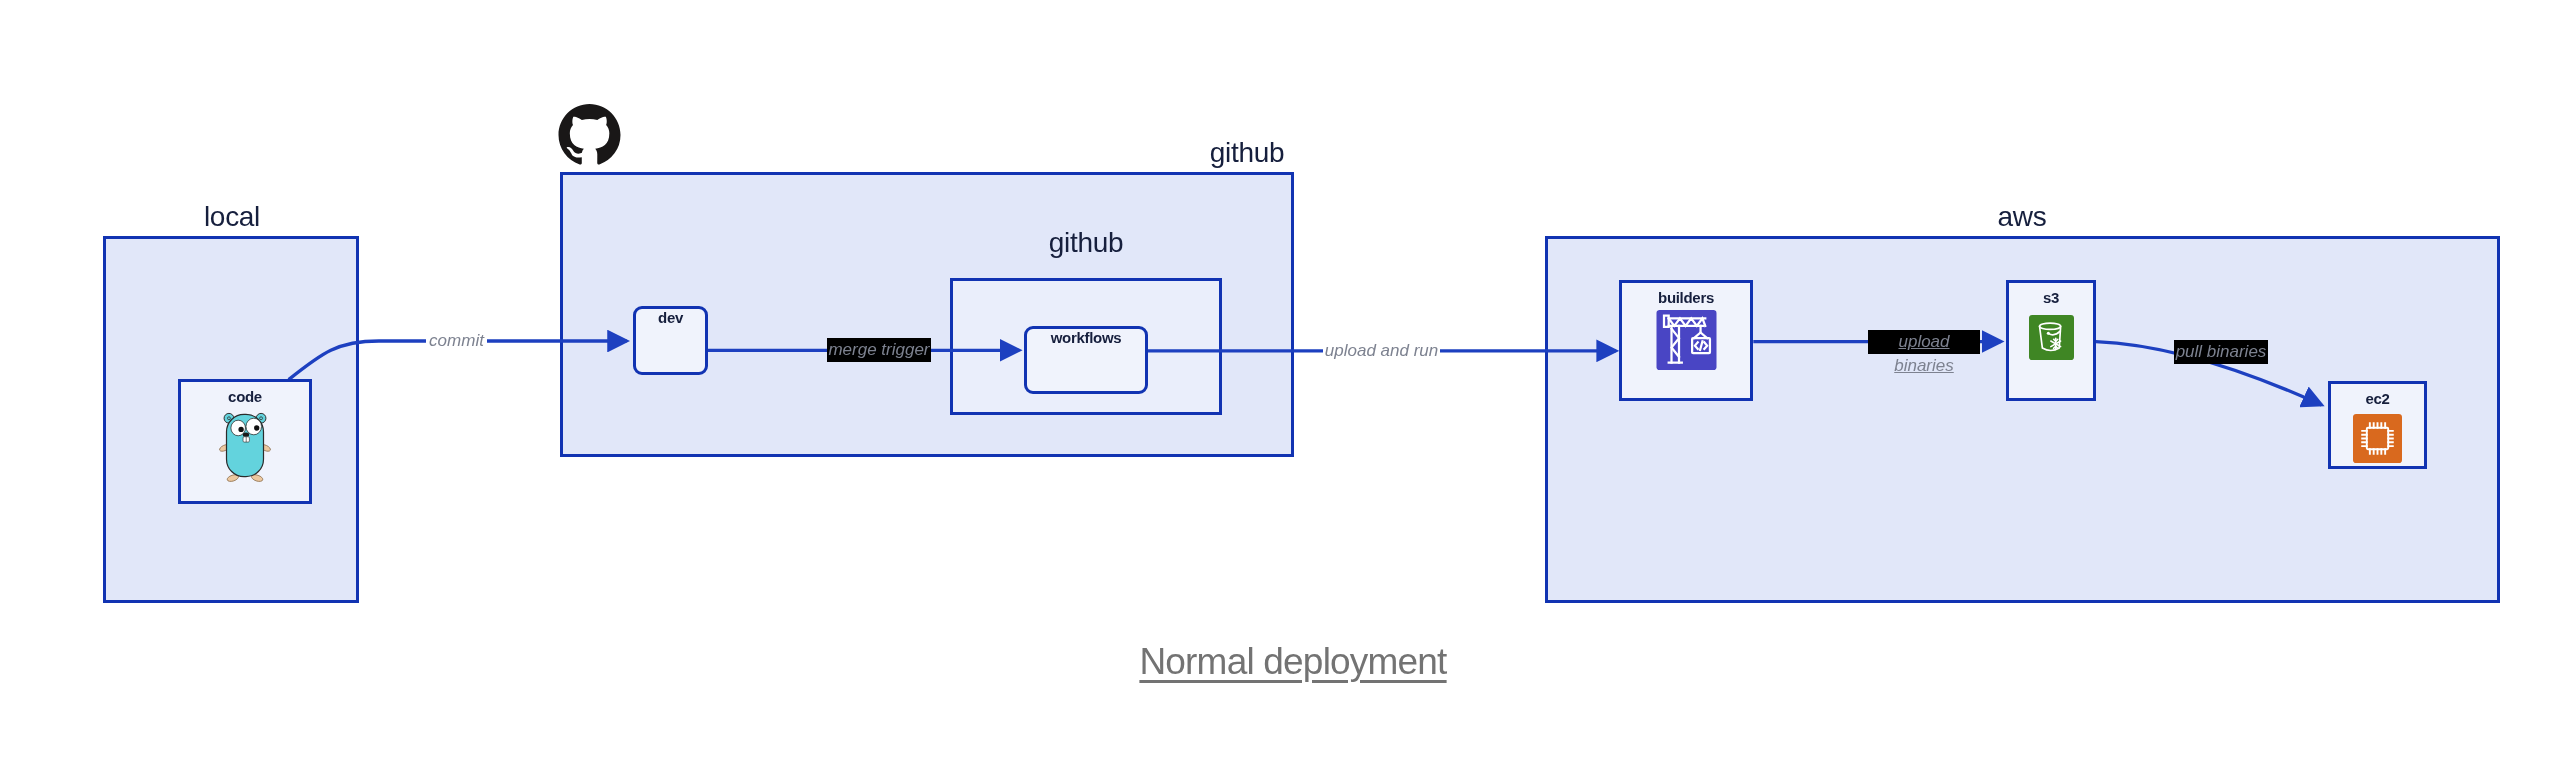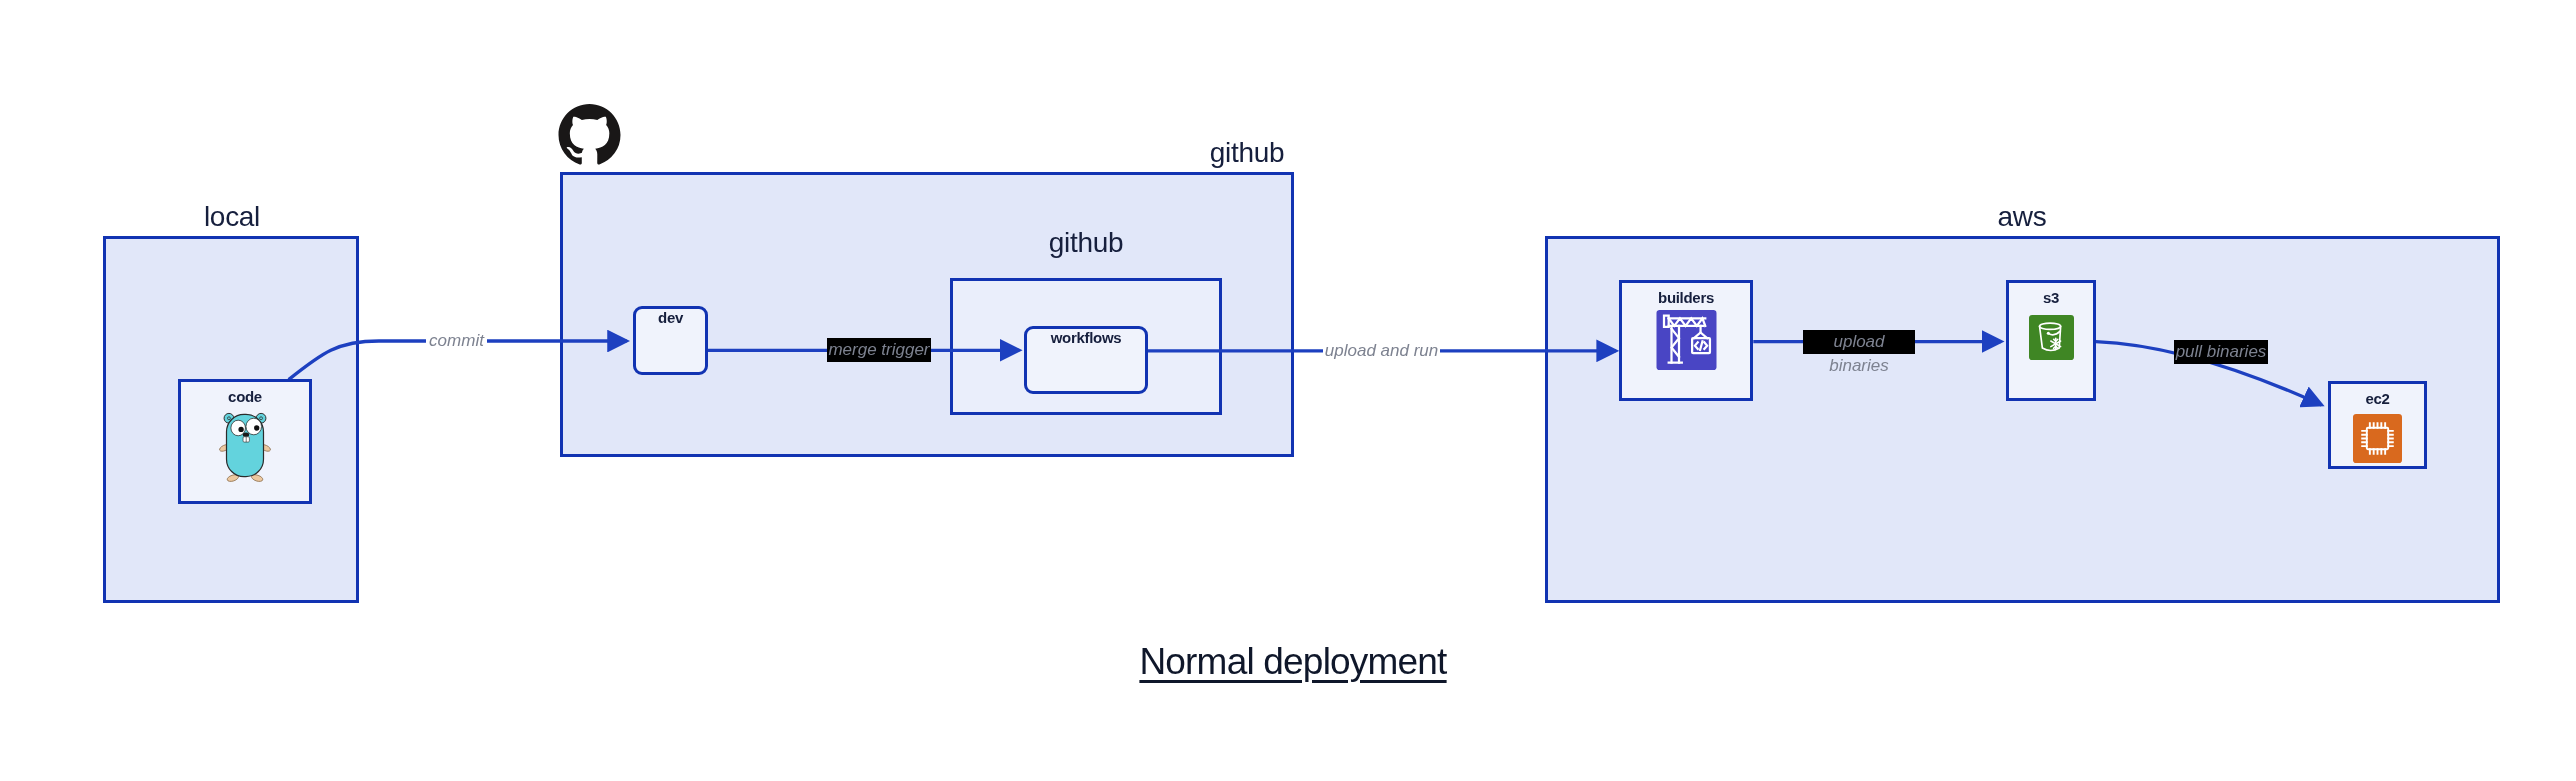--- a/index.html
+++ b/index.html
@@ -27,21 +27,21 @@
           line-height:24px;height:24px;}
   .bg-white{background:#ffffff;}
   .bg-lav{background:#000000;}
 
   
   svg.edges{position:absolute;left:0;top:0;pointer-events:none;}
   .edgepath{fill:none;stroke:#1d40c0;stroke-width:6.5px;}
 
   
   .title{position:absolute;left:0;right:18px;margin:0 auto;top:641px;width:515px;
-         text-align:center;font-size:37px;color:#0f172a;letter-spacing:-0.8px;
+         text-align:center;font-size:37px;color:#737373;letter-spacing:-0.8px;
          text-decoration:underline;text-decoration-thickness:3.1px;text-underline-offset:6.2px;}
 
   
   .tile{border-radius:3.1px;display:block;}
 </style>
 </head>
 <body>
 
 <div class="canvas">
 
@@ -71,21 +71,21 @@
     <path class="edgepath" marker-end="url(#arrow)" d="M 560 737 C 625 685 655 662 735 662 H 1216"></path>
     <path class="edgepath" marker-end="url(#arrow)" d="M 1374 680 H 1978"></path>
     <path class="edgepath" marker-end="url(#arrow)" d="M 2227 681 H 3136"></path>
     <path class="edgepath" marker-end="url(#arrow)" d="M 3403 663 H 3884"></path>
     <path class="edgepath" marker-end="url(#arrow)" d="M 4068 663 C 4190 668 4330 706 4506 786"></path>
   </svg>
 
   <div class="elabel bg-white" style="left:426px;top:329px;width:61px;">commit</div>
   <div class="elabel bg-lav" style="left:827px;top:338px;width:104px;">merge trigger</div>
   <div class="elabel bg-white" style="left:1323px;top:339px;width:117px;">upload and run</div>
-  <div class="elabel bg-lav" style="left:1803px;top:330px;width:112px;">upload binaries</div>
+  <div class="elabel bg-lav" style="left:1868px;top:330px;width:112px;text-decoration:underline;">upload binaries</div>
   <div class="elabel bg-lav" style="left:2174px;top:340px;width:94px;">pull binaries</div>
 
   <div class="node top" style="left:178px;top:379px;width:134px;height:125px;">
     <div class="nlabel">code</div>
     <div class="iconwrap">
       <svg width="54" height="73" viewBox="0 0 110 150">
         <circle cx="22" cy="19" r="10" fill="#63d3dd" stroke="#2b2b2b" stroke-width="2"></circle>
         <circle cx="88" cy="19" r="10" fill="#63d3dd" stroke="#2b2b2b" stroke-width="2"></circle>
         <circle cx="22" cy="19" r="3" fill="none" stroke="#2b2b2b" stroke-width="1.5"></circle>
         <circle cx="88" cy="19" r="3" fill="none" stroke="#2b2b2b" stroke-width="1.5"></circle>

